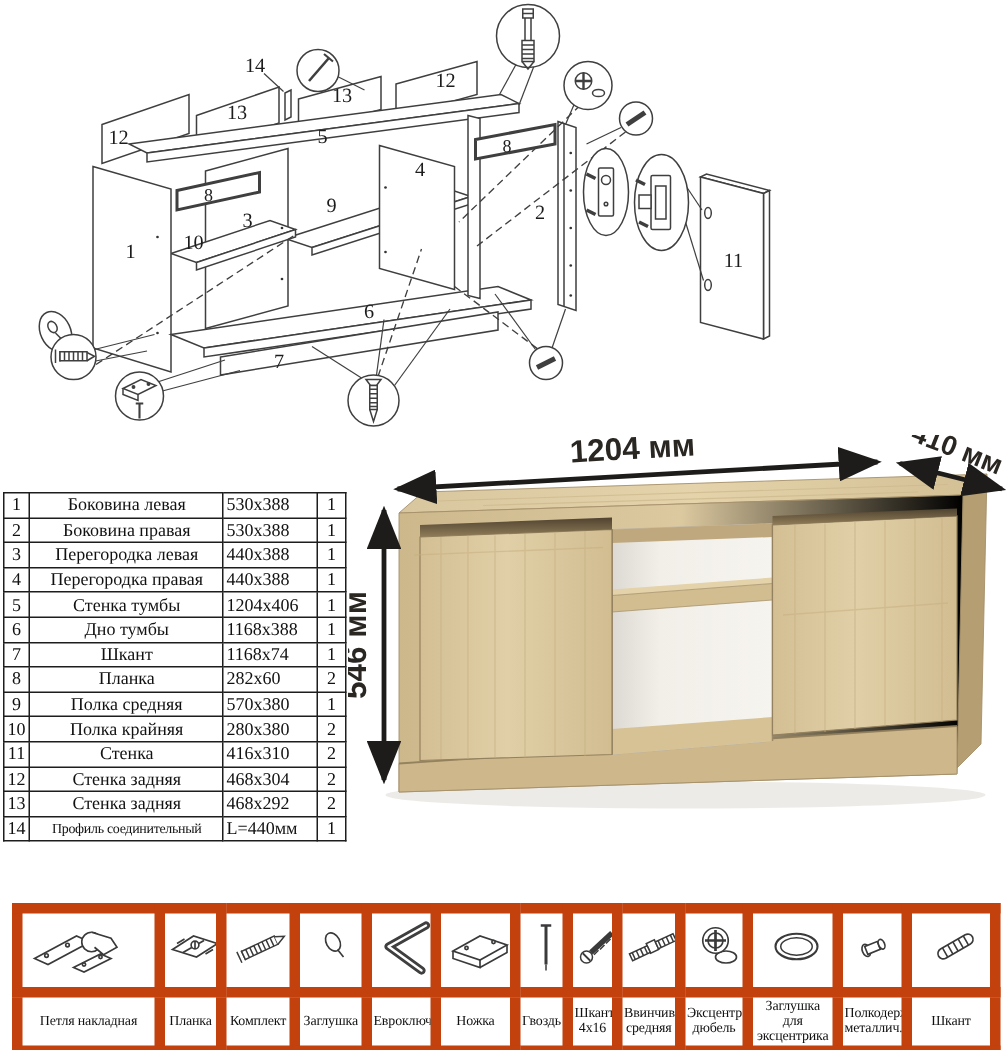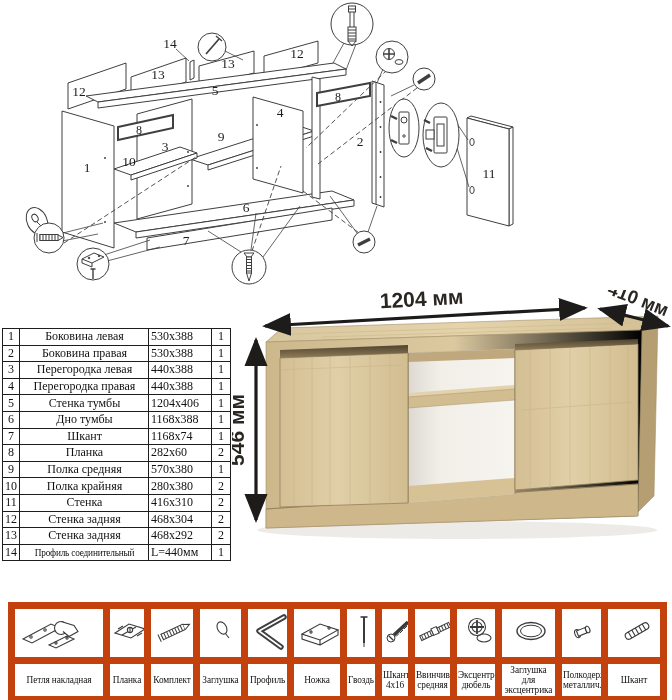--- a/index.html
+++ b/index.html
@@ -556,21 +556,21 @@
             <path d="M21,18.5 v7 M25,18.5 v7 M29,18.5 v7 M33,18.5 v7 M37,18.5 v7" fill="none"></path>
           </g>
         </svg>
       </td>
     </tr>
     <tr>
       <td class="lbl-cell">Петля накладная</td>
       <td class="lbl-cell">Планка</td>
       <td class="lbl-cell">Комплект</td>
       <td class="lbl-cell">Заглушка</td>
-      <td class="lbl-cell">Профиль</td>
+      <td class="lbl-cell">Евроключ</td>
       <td class="lbl-cell">Ножка</td>
       <td class="lbl-cell">Гвоздь</td>
       <td class="lbl-cell">Шкант 4x16</td>
       <td class="lbl-cell">Ввинчив. средняя</td>
       <td class="lbl-cell">Эксцентр. дюбель</td>
       <td class="lbl-cell">Заглушка для эксцентрика</td>
       <td class="lbl-cell">Полкодерж. металлич.</td>
       <td class="lbl-cell">Шкант</td>
     </tr>
     <tr>

